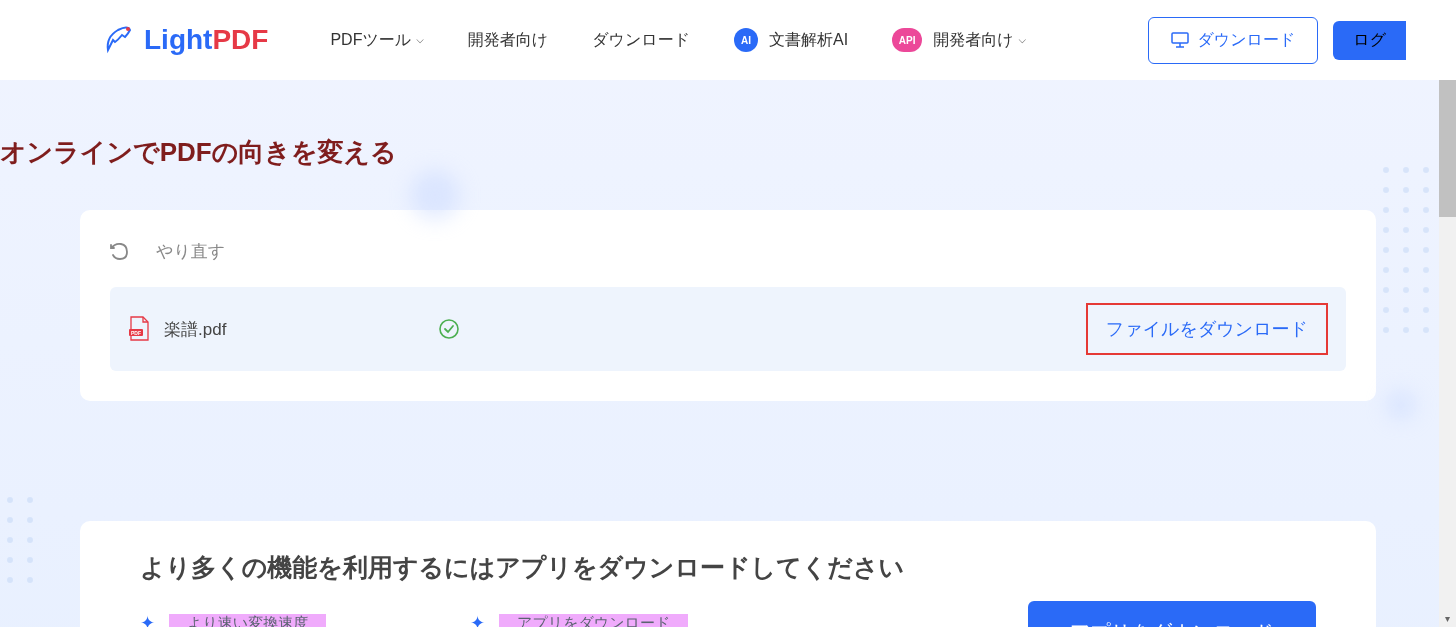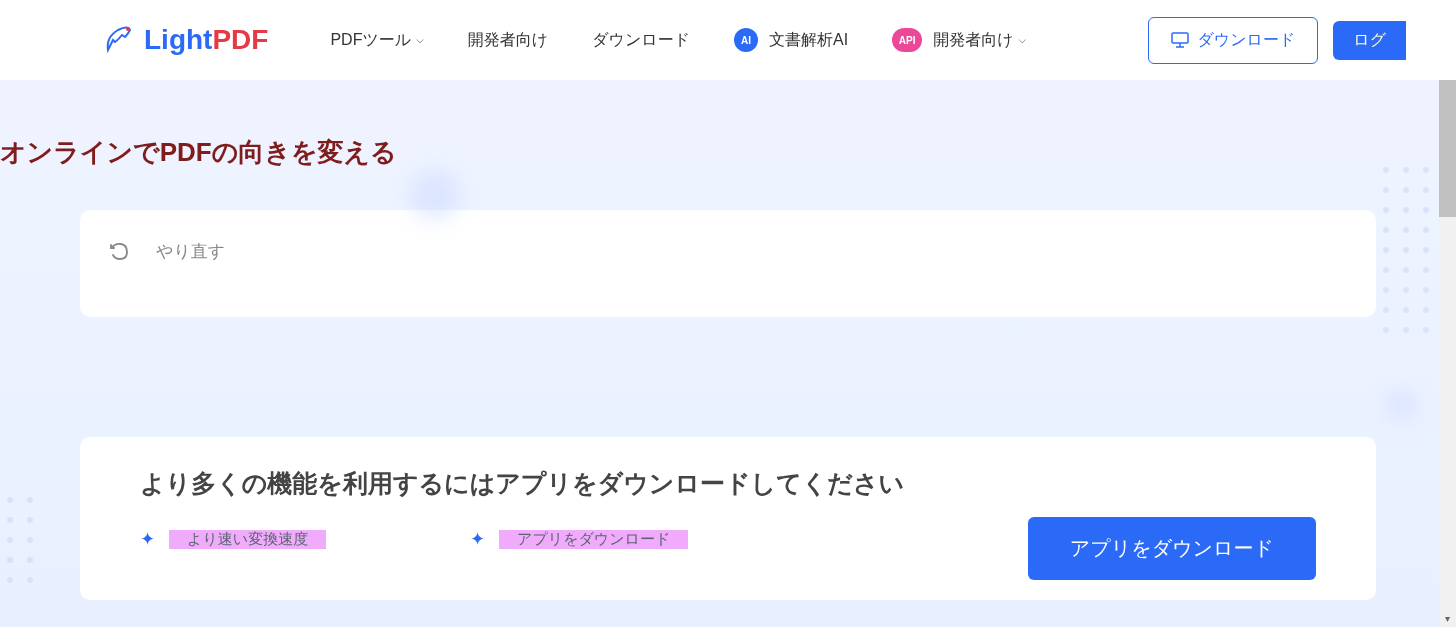--- a/index.html
+++ b/index.html
@@ -90,21 +90,21 @@
       padding: 12px 22px;
       border-radius: 6px;
       font-size: 16px;
       display: flex;
       align-items: center;
       gap: 8px;
       cursor: pointer;
     }
     .login-btn {
       background: #2a6af7;
-      color: #fef9c3;
+      color: #000000;
       padding: 9px 20px;
       border-radius: 6px 0 0 6px;
       font-size: 16px;
       cursor: pointer;
       border: none;
     }
     .page-title {
       text-align: left;
       font-size: 26px;
       color: #7f1d1d;
@@ -361,20 +361,38 @@
 <h1 class="page-title">オンラインでPDFの向きを変える</h1>
 
 <div class="content-card">
   <div class="restart-link">
     <svg width="20" height="20" viewBox="0 0 20 20">
       <path d="M 4 6 L 1 6 L 1 3 M 1.5 6 Q 5 1 11 2 Q 17 3 17 10 Q 17 17 10 17 Q 5 17 3 13" fill="none" stroke="#888" stroke-width="1.8" stroke-linecap="round"></path>
     </svg>
     <span>やり直す</span>
   </div>
 
+  <div class="file-row" style="position:relative;">
+    <svg width="22" height="26" viewBox="0 0 22 26">
+      <path d="M 3 1 L 15 1 L 20 6 L 20 24 L 3 24 Z" fill="none" stroke="#e63946" stroke-width="1.3"></path>
+      <path d="M 15 1 L 15 6 L 20 6" fill="none" stroke="#e63946" stroke-width="1.3"></path>
+      <rect x="1" y="13" width="14" height="7" rx="1" fill="#e63946"></rect>
+      <text x="8" y="18.5" font-size="5" fill="#fff" text-anchor="middle" font-weight="bold">PDF</text>
+    </svg>
+    <span class="file-name">楽譜.pdf</span>
+
+    <svg class="check-icon" width="22" height="22" viewBox="0 0 22 22" style="position:absolute; left:50%; transform:translateX(-290px);">
+      <circle cx="11" cy="11" r="9" fill="none" stroke="#4caf50" stroke-width="1.6"></circle>
+      <path d="M 7 11 L 10 14 L 15 8" fill="none" stroke="#4caf50" stroke-width="1.8" stroke-linecap="round"></path>
+    </svg>
+
+    <div class="download-file-btn">
+      <span>ファイルをダウンロード</span>
+    </div>
+  </div>
 </div>
 
 <div class="promo-card">
   <div>
     <h2 class="promo-title">より多くの機能を利用するにはアプリをダウンロードしてください</h2>
     <div class="feature-grid">
       <div class="feature-item">
         <span class="diamond">✦</span>
         <span class="feature-highlight">より速い変換速度</span>
       </div>

